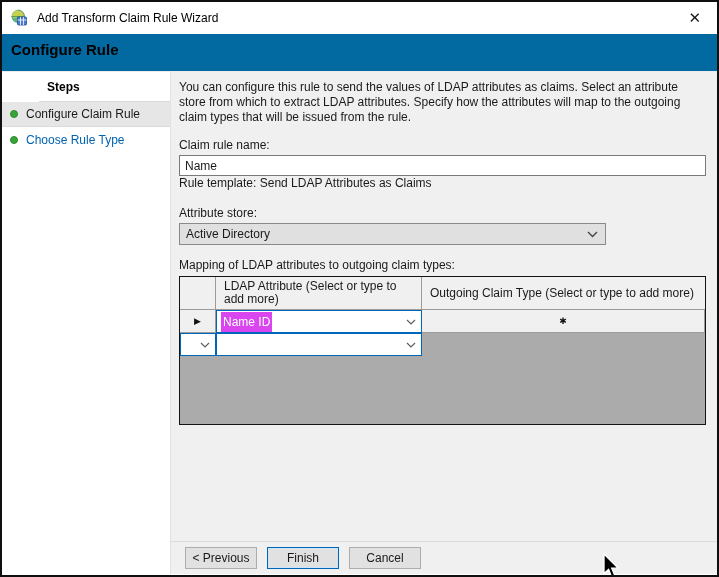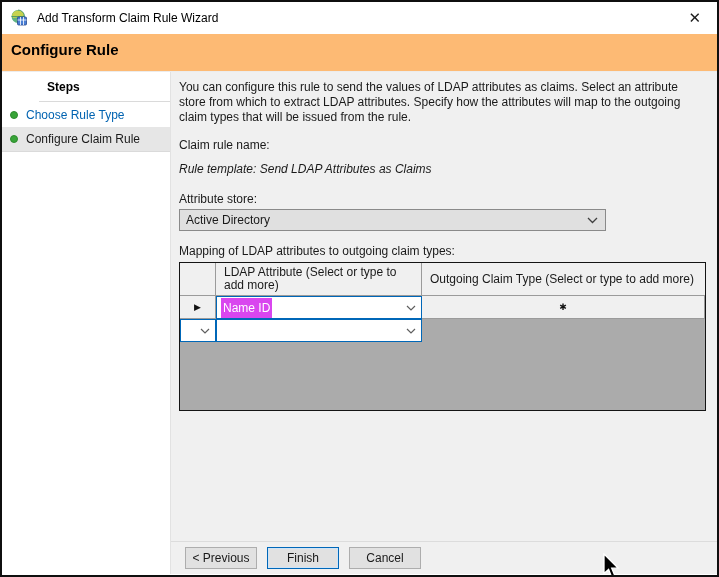--- a/index.html
+++ b/index.html
@@ -8,37 +8,37 @@
     width:719px;height:577px;border:2px solid #0f0f0f;background:#ffffff;
     font-family:"Liberation Sans",sans-serif;font-size:12px;color:#1a1a1a;
     position:relative;overflow:hidden;
   }
   
   .titlebar{height:32px;display:flex;align-items:center;padding:0 12px 0 8px;gap:9px;background:#ffffff;}
   .title-text{font-size:12px;color:#000;}
   .close-btn{margin-left:auto;font-size:15px;color:#1a1a1a;background:none;border:none;line-height:1;
     font-family:"DejaVu Sans",sans-serif;padding:2px 4px;}
   
-  .heading{padding:7px 9px 13px;font-size:15px;font-weight:bold;color:#000;background:#fdba74;}
+  .heading{padding:7px 9px 13px;font-size:15px;font-weight:bold;color:#000;background:#0369a1;}
   
   .body{display:flex;height:503px;border-top:1px solid #ececec;}
   .sidebar{width:169px;background:#ffffff;border-right:1px solid #e2e2e2;}
   .steps-title{font-weight:bold;padding:8px 8px 7px;border-bottom:1px solid #dadada;color:#000;margin-left:37px;}
   .step{display:flex;align-items:center;gap:8px;height:25px;padding:0 8px;}
   .step .dot{width:8px;height:8px;border-radius:50%;background:#38a438;border:1px solid #2e8b2e;flex:none;}
   .step-label{white-space:nowrap;}
   .step.link .step-label{color:#0063b1;}
   .step.active{background:#e6e6e6;border-bottom:1px solid #dadada;}
   
   .content{flex:1;background:#f0f0f0;position:relative;padding:8px 11px 0 8px;}
   .desc{line-height:15px;color:#1a1a1a;}
   .field-label{margin-top:13px;}
   .text-input{display:block;margin-top:3px;width:100%;height:21px;border:1px solid #7a7a7a;background:#fff;
     padding:2px 5px;font-family:"Liberation Sans",sans-serif;font-size:12px;color:#1a1a1a;}
-  .rule-template{margin-top:10px;font-style:italic;}
+  .rule-template{}
   .attr-label{margin-top:16px;}
   .combo{margin-top:3px;width:427px;height:22px;background:#e0e0e0;border:1px solid #8a8a8a;
     display:flex;align-items:center;justify-content:space-between;padding:0 7px 0 6px;}
   .mapping-label{margin-top:13px;}
   
   .grid{margin-top:4px;width:100%;height:149px;border:1px solid #141414;background:#ababab;
     display:grid;grid-template-columns:36px 206px 1fr;grid-template-rows:33px 23px 23px 1fr;}
   .gc{background:#f0f0f0;border-right:1px solid #9b9b9b;border-bottom:1px solid #9b9b9b;}
   .g-head{display:flex;align-items:center;padding:0 8px;line-height:13px;color:#1a1a1a;}
   .g-head.last{border-right:none;}
@@ -76,35 +76,36 @@
     <span class="title-text">Add Transform Claim Rule Wizard</span>
     <button class="close-btn">✕</button>
   </div>
 
   <div class="heading">Configure Rule</div>
 
   <div class="body">
 
     <div class="sidebar">
       <div class="steps-title">Steps</div>
+      <div class="step active">
+        <span class="dot"></span>
+        <span class="step-label">Configure Claim Rule</span>
+      </div>
       <div class="step link">
         <span class="dot"></span>
         <span class="step-label">Choose Rule Type</span>
-      </div>
-      <div class="step active">
-        <span class="dot"></span>
-        <span class="step-label">Configure Claim Rule</span>
       </div>
     </div>
 
     <div class="content">
 
       <div class="desc">You can configure this rule to send the values of LDAP attributes as claims. Select an attribute store from which to extract LDAP attributes. Specify how the attributes will map to the outgoing claim types that will be issued from the rule.</div>
 
       <div class="field-label">Claim rule name:</div>
+      <input class="text-input" type="text" value="Name" style="">
 
       <div class="rule-template">Rule template: Send LDAP Attributes as Claims</div>
 
       <div class="attr-label">Attribute store:</div>
       <div class="combo">
         <span class="combo-text">Active Directory</span>
         <span class="chev">
           <svg width="11" height="7" viewBox="0 0 11 7">
               <polyline points="1,1 5.5,5.5 10,1" fill="none" stroke="#404040" stroke-width="1.3"></polyline>
             </svg>

